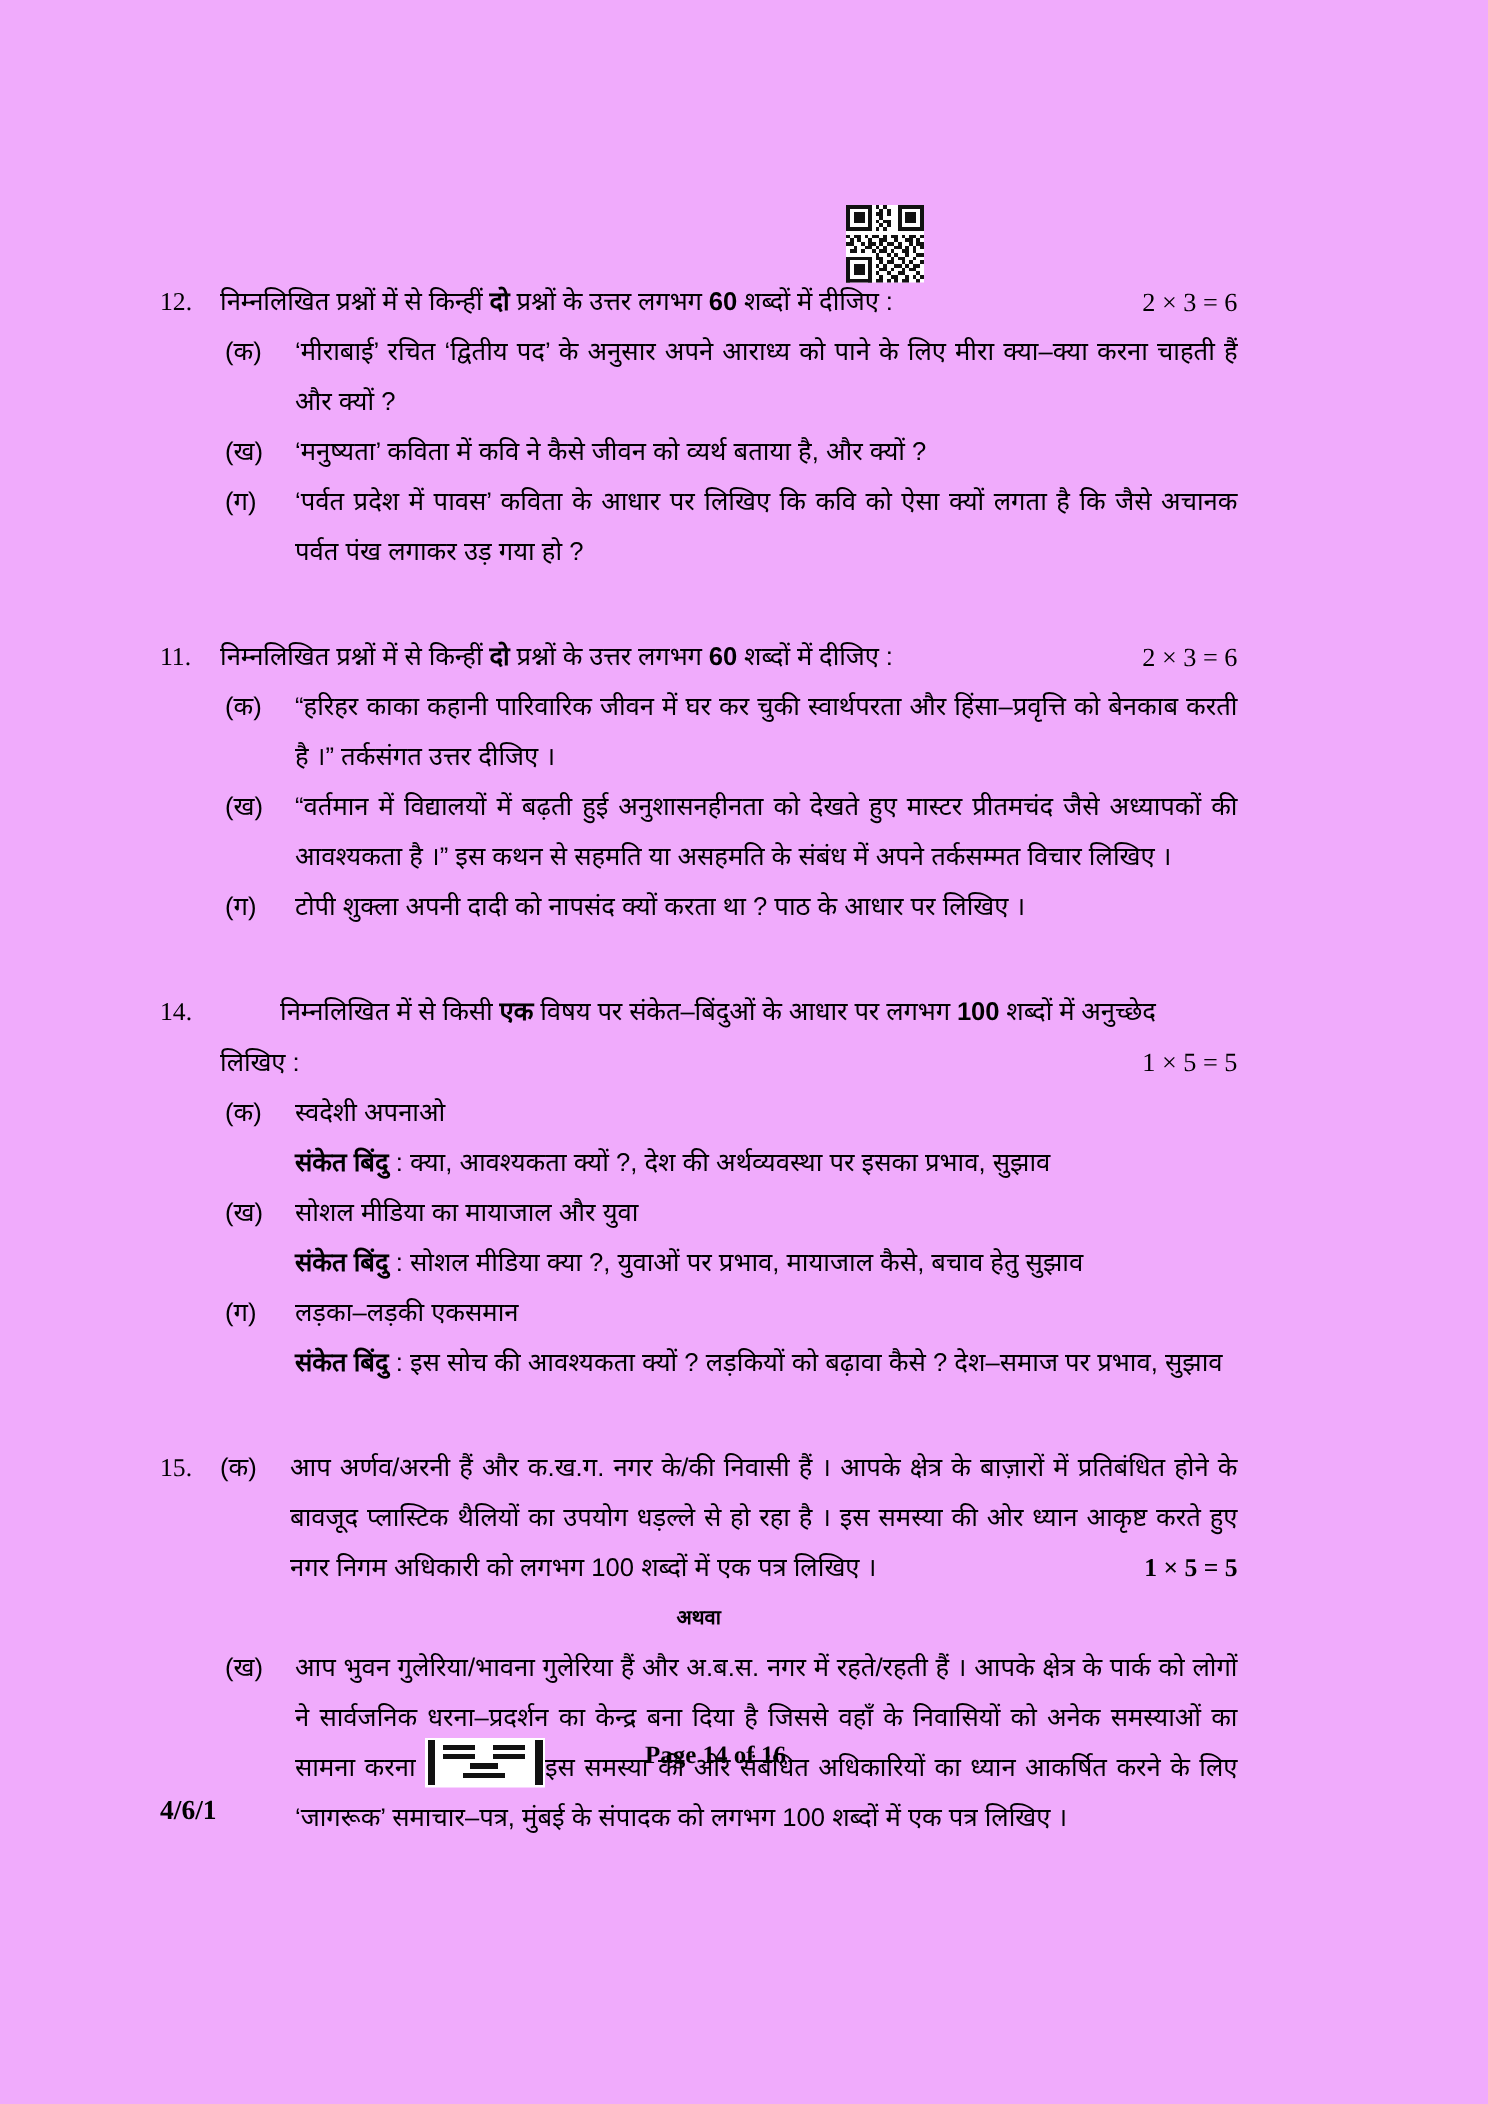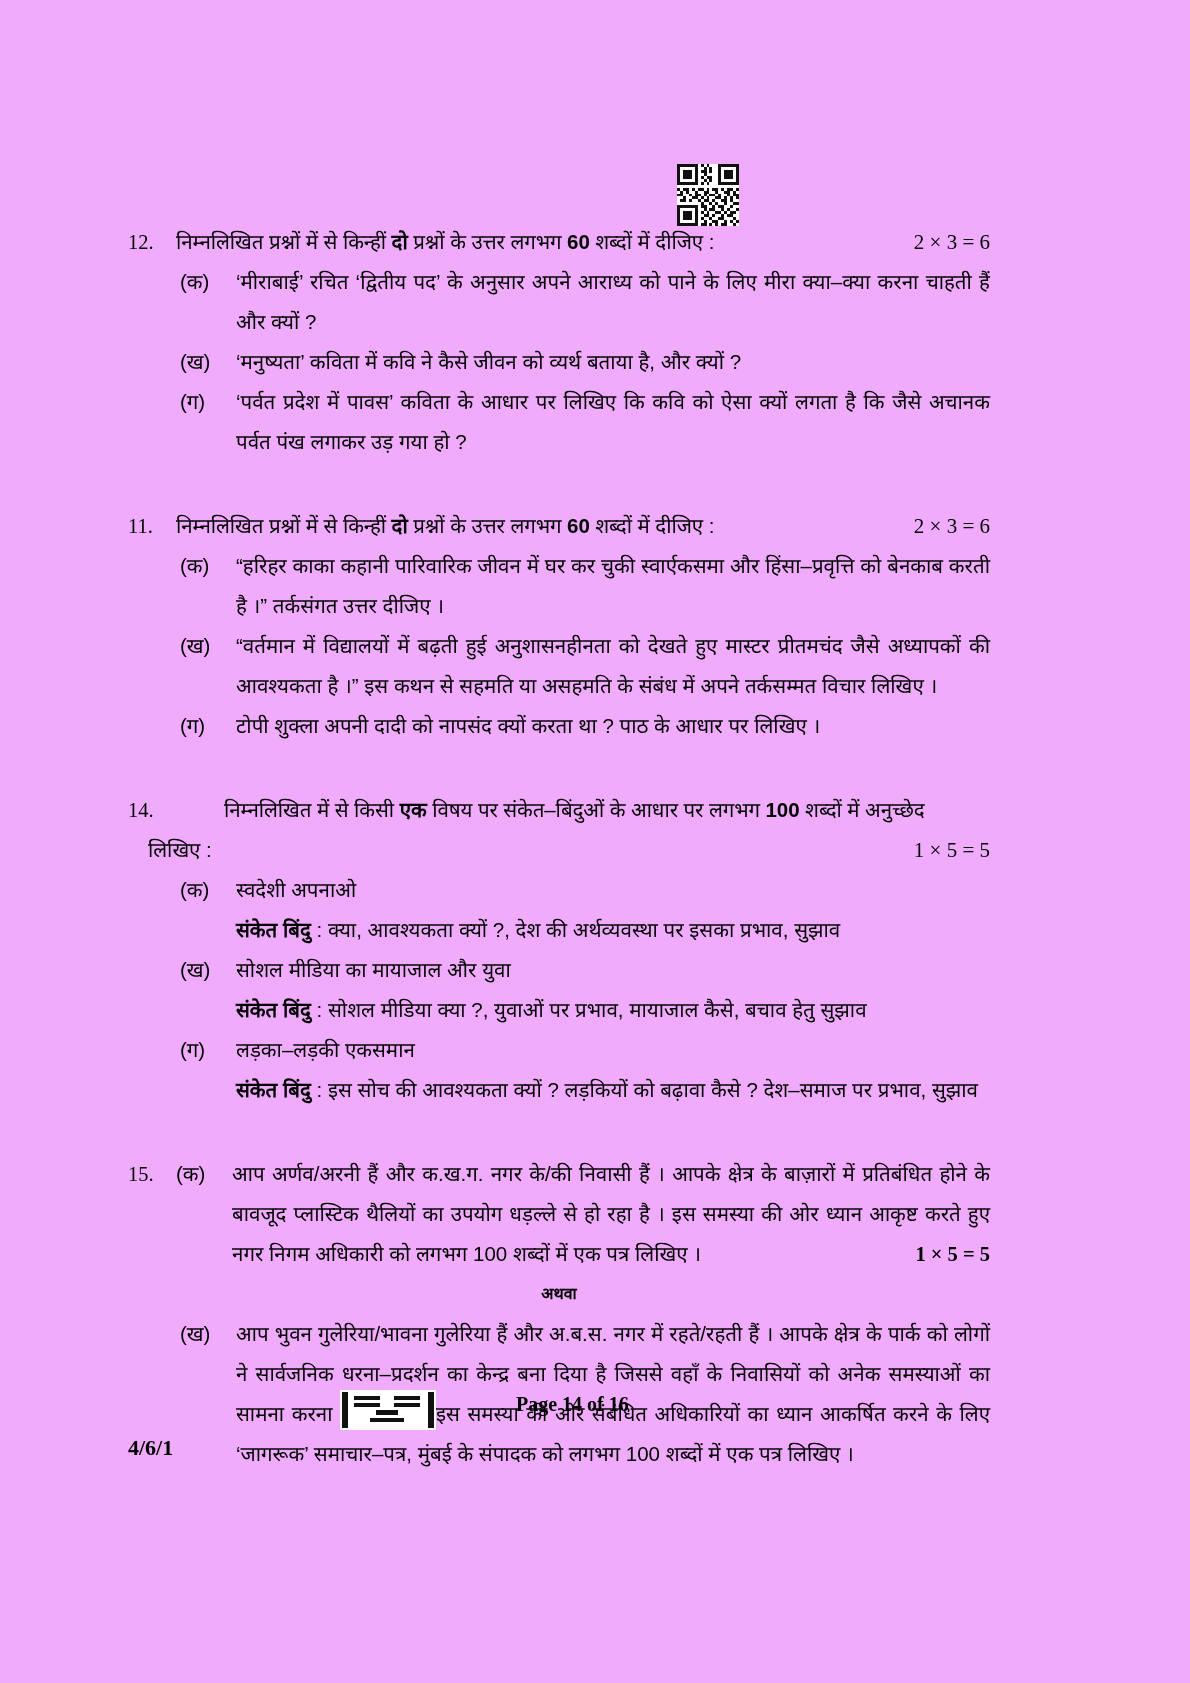--- a/index.html
+++ b/index.html
@@ -295,41 +295,41 @@
       <div class="qbody">
         <div class="hline">
           <div class="htext"><span>निम्नलिखित प्रश्नों में से किन्हीं </span><span class="b">दो</span><span> प्रश्नों के उत्तर लगभग </span><span class="b">60</span><span> शब्दों में दीजिए :</span></div>
           <div class="marks">2 × 3 = 6</div>
         </div>
       </div>
     </div>
 
     <div class="sub">
       <div class="sublabel">(क)</div>
-      <div class="subtext">“हरिहर काका कहानी पारिवारिक जीवन में घर कर चुकी स्वार्एकसमा और हिंसा–प्रवृत्ति को बेनकाब करती है ।” तर्कसंगत उत्तर दीजिए ।</div>
+      <div class="subtext">“हरिहर काका कहानी पारिवारिक जीवन में घर कर चुकी स्वार्थपरता और हिंसा–प्रवृत्ति को बेनकाब करती है ।” तर्कसंगत उत्तर दीजिए ।</div>
     </div>
     <div class="sub">
       <div class="sublabel">(ख)</div>
       <div class="subtext">“वर्तमान में विद्यालयों में बढ़ती हुई अनुशासनहीनता को देखते हुए मास्टर प्रीतमचंद जैसे अध्यापकों की आवश्यकता है ।” इस कथन से सहमति या असहमति के संबंध में अपने तर्कसम्मत विचार लिखिए ।</div>
     </div>
     <div class="sub">
       <div class="sublabel">(ग)</div>
       <div class="subtext nojust">टोपी शुक्ला अपनी दादी को नापसंद क्यों करता था ? पाठ के आधार पर लिखिए ।</div>
     </div>
 
     <div class="gap-lg"></div>
 
     <div class="qrow">
       <div class="qnum">14.</div>
       <div class="qbody">
         <div class="htext" style="text-align:justify;margin-left:48px;"><span>निम्नलिखित में से किसी </span><span class="b">एक</span><span> विषय पर संकेत–बिंदुओं के आधार पर लगभग </span><span class="b">100</span><span> शब्दों में अनुच्छेद</span></div>
       </div>
     </div>
     <div class="justify-row">
-      <div class="htext" style="margin-left:20px;">लिखिए :</div>
+      <div class="htext" style="margin-left:48px;">लिखिए :</div>
       <div class="marks">1 × 5 = 5</div>
     </div>
 
     <div class="sub">
       <div class="sublabel">(क)</div>
       <div class="subtext nojust">स्वदेशी अपनाओ</div>
     </div>
     <div class="sub">
       <div class="sublabel"></div>
       <div class="hint"><span class="b">संकेत बिंदु</span><span> : क्या, आवश्यकता क्यों ?, देश की अर्थव्यवस्था पर इसका प्रभाव, सुझाव</span></div>

